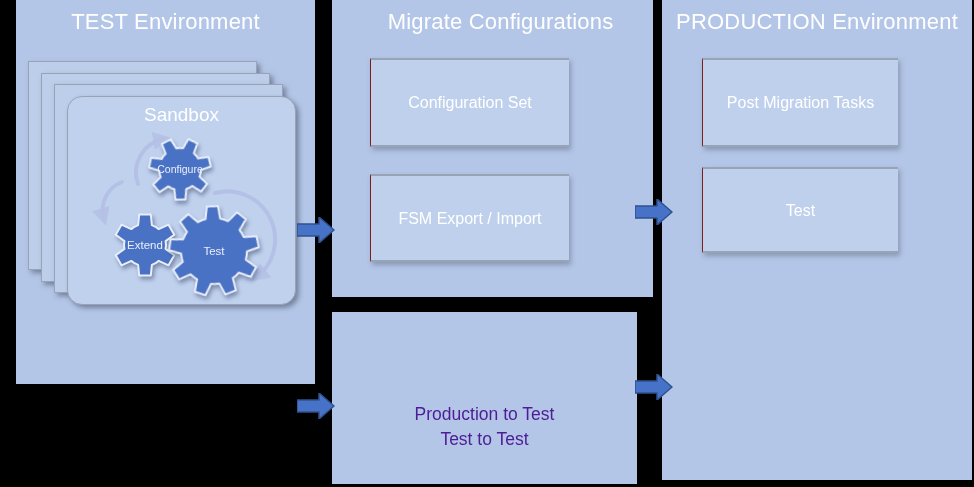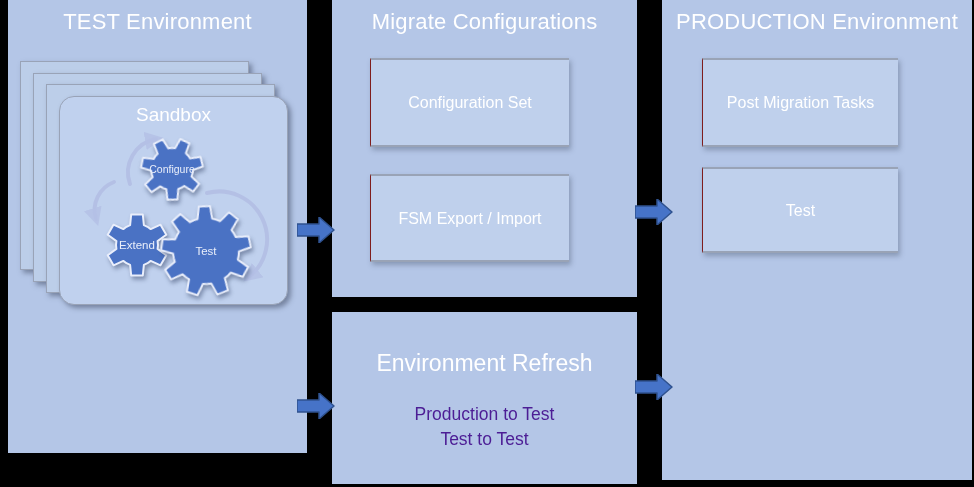--- a/index.html
+++ b/index.html
@@ -45,21 +45,21 @@
     font-size:17.5px;line-height:25px;
   }
   .flow-arrow{position:absolute;}
   .flow-arrow polygon{fill:#4673c8;stroke:#2f528f;stroke-width:1.5;stroke-linejoin:round;}
 </style>
 </head>
 <body>
 
 <div class="stage">
 
-  <section class="panel" style="left:8px;top:4;width:299px;height:453px;">
+  <section class="panel" style="left:16px;top:4;width:299px;height:384px;">
     <h2 class="panel-title">TEST Environment</h2>
 
     <div>
       <div class="card" style="left:12px;top:61px;"></div>
       <div class="card" style="left:25px;top:73px;"></div>
       <div class="card" style="left:38px;top:84px;"></div>
 
       <div class="card front" style="left:51px;top:96px;border-radius:15px;">
         <div class="card-title">Sandbox</div>
 
@@ -87,34 +87,33 @@
           <g transform="translate(146,124)">
             <path class="gear-shape" d="M33.0,0.0L32.7,4.1L43.9,10.0L40.0,20.6L27.7,17.9L25.3,21.2L22.4,24.2L27.2,35.8L17.4,41.5L9.8,31.5L5.7,32.5L1.6,33.0L-2.2,44.9L-13.3,43.0L-12.8,30.4L-16.5,28.6L-20.0,26.3L-30.6,33.0L-37.8,24.4L-29.4,15.1L-31.0,11.3L-32.2,7.3L-44.6,5.6L-44.6,-5.6L-32.2,-7.3L-31.0,-11.3L-29.4,-15.1L-37.8,-24.4L-30.6,-33.0L-20.0,-26.3L-16.5,-28.6L-12.8,-30.4L-13.3,-43.0L-2.2,-44.9L1.6,-33.0L5.7,-32.5L9.8,-31.5L17.4,-41.5L27.2,-35.8L22.4,-24.2L25.3,-21.2L27.7,-17.9L40.0,-20.6L43.9,-10.0L32.7,-4.1Z" transform="rotate(8)"></path>
             <text class="gear-label" font-size="11.5" dy="1">Test</text>
           </g>
         </svg>
       </div>
     </div>
 
   </section>
 
-  <section class="panel" style="left:332px;top:4;width:305px;height:297px;">
+  <section class="panel" style="left:332px;top:4;width:305px;height:297px;padding-left:16px;">
     <h2 class="panel-title">Migrate Configurations</h2>
 
     <div class="box" style="left:38px;top:58px;width:198px;height:85px;">
       <span>Configuration Set</span>
     </div>
 
     <div class="box" style="left:38px;top:174px;width:198px;height:84px;">
       <span>FSM Export / Import</span>
     </div>
   </section>
 
   <section class="panel" style="left:332px;top:312px;width:305px;height:172px;">
-    <h2 class="refresh-title">Environment Refresh</h2>
     <div class="refresh-lines">
       <div>Production to Test</div>
       <div>Test to Test</div>
     </div>
   </section>
 
   <section class="panel" style="left:662px;top:4;width:310px;height:480px;">
     <h2 class="panel-title">PRODUCTION Environment</h2>
 
     <div class="box" style="left:40px;top:58px;width:195px;height:85px;">

